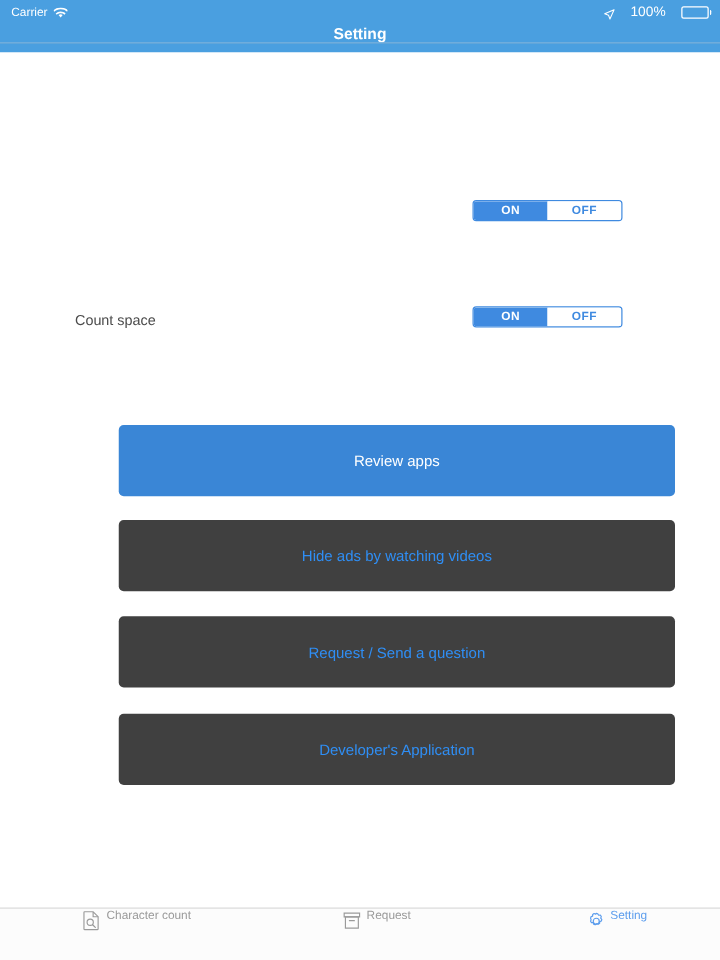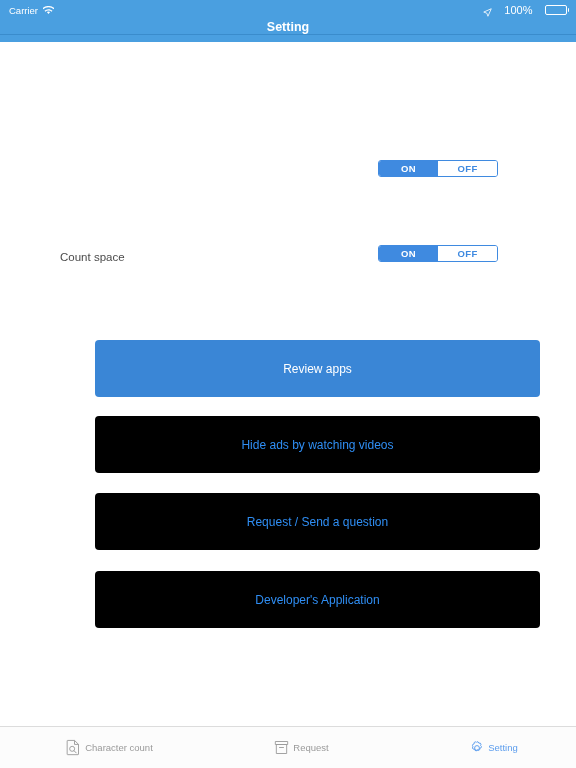--- a/index.html
+++ b/index.html
@@ -76,31 +76,31 @@
   .seg.off-unsel{ background:#ffffff; color:#3f8ae0; }
 
   
   .big-btn{
     position:absolute; left:67px; width:445px; height:57px;
     border-radius:4px;
     display:flex; align-items:center; justify-content:center;
     font-size:12px; font-weight:normal;margin-left:28px;
   }
   .btn-primary{ background:#3a86d6; color:#ffffff; }
-  .btn-soft{ background:#000000; color:#2f8ef4; }
+  .btn-soft{ background:#404040; color:#2f8ef4; }
 
   
   .tabbar{
     position:absolute; left:0; top:726px; width:576px; height:42px;
     background:#fcfcfc;
     border-top:1px solid #dcdcdc;
     display:flex;
   }
   .tab{
-    flex:1; display:flex; align-items:center; justify-content:center;
+    flex:1; display:flex; justify-content:center;
     gap:3px; font-size:9.5px;padding-left:26px;
   }
   .tab.inactive{ color:#9a9a9a; }
   .tab.active{ color:#5c9ded; }
   .tab-ico{ display:flex; align-items:center; justify-content:center; width:17px; height:19px; }
 </style>
 </head>
 <body>
 
 <div class="statusbar">

